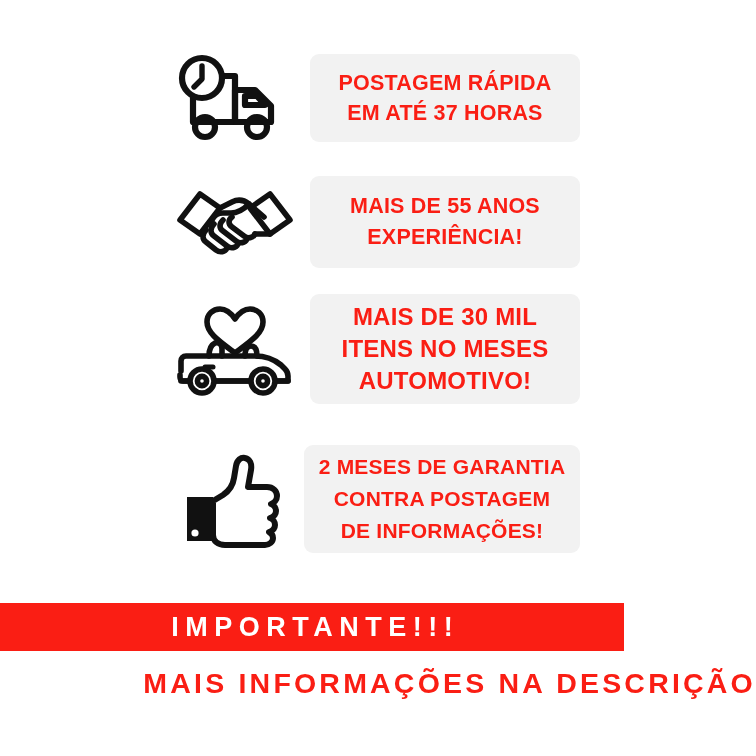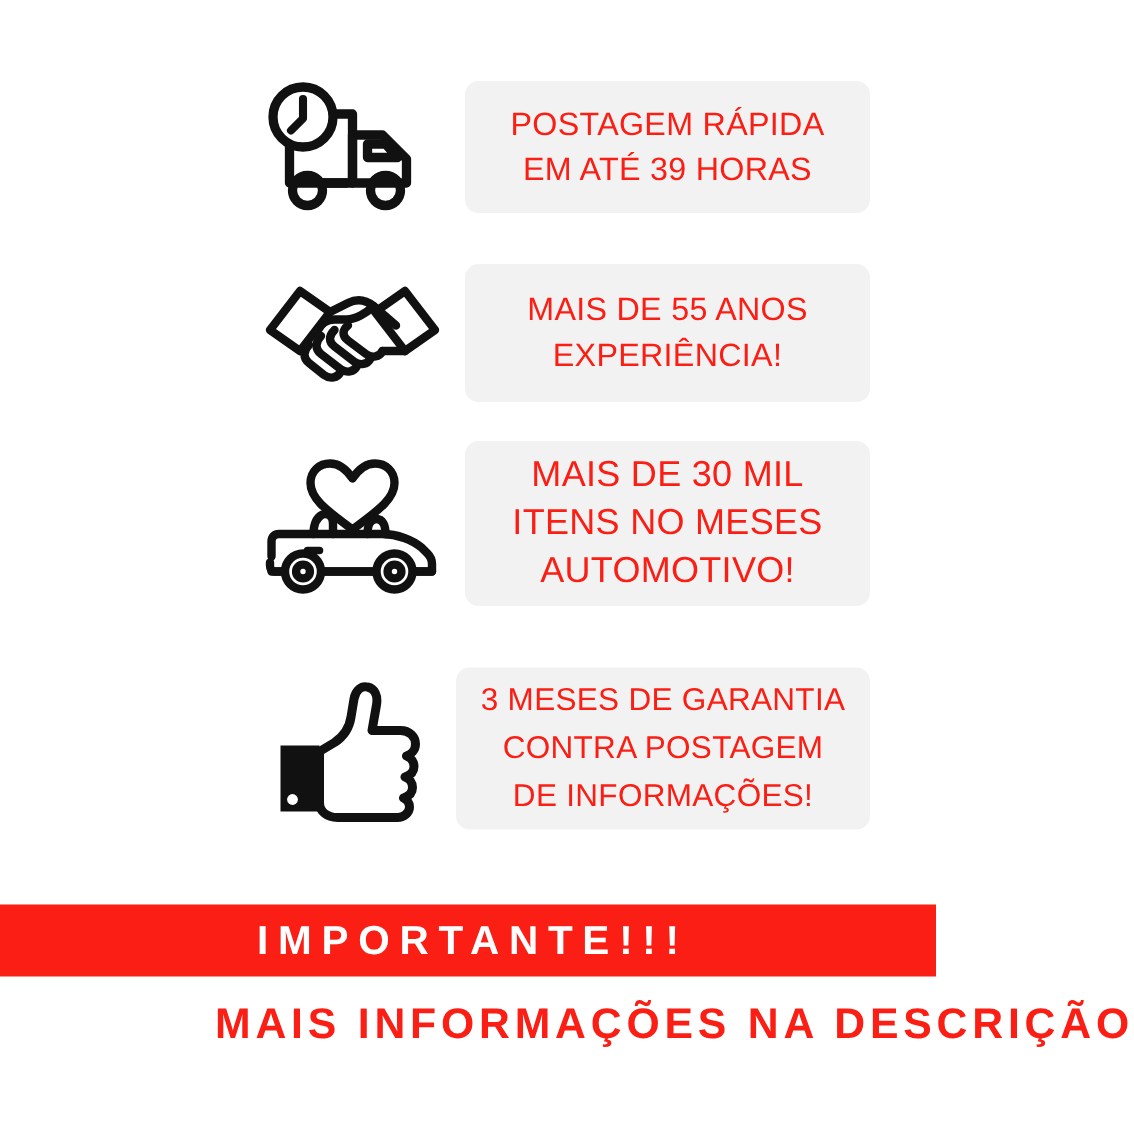--- a/index.html
+++ b/index.html
@@ -50,21 +50,21 @@
   }
 
   .icon-cell svg {
     display: block;
   }
 
   .text-box {
     background: #f2f2f2;
     border-radius: 9px;
     color: #fa1e14;
-    font-weight: normal;
+    font-weight: bold;
     text-align: center;
     display: flex;
     flex-direction: column;
     align-items: center;
     justify-content: center;
     box-sizing: border-box;
   }
 
   .text-box .line {
     display: block;
@@ -146,21 +146,21 @@
 
           <circle cx="34" cy="77" r="10"></circle>
           <circle cx="86" cy="77" r="10"></circle>
 
           <circle cx="31" cy="28" r="20" fill="#ffffff"></circle>
           <path d="M31 16 V29 L23 37" stroke-width="5.4"></path>
         </svg>
       </div>
       <div class="text-box">
         <span class="line">POSTAGEM RÁPIDA</span>
-        <span class="line">EM ATÉ 39 HORAS</span>
+        <span class="line">EM ATÉ 37 HORAS</span>
       </div>
     </div>
 
     <div class="feature-row" id="row-1">
       <div class="icon-cell">
         <svg width="130" height="92" viewBox="0 0 130 92" fill="none" stroke="#111111" stroke-width="5.6" stroke-linecap="round" stroke-linejoin="round">
 
           <path d="M10 44 L30 18 L50 32 L30 58 Z"></path>
 
           <path d="M120 44 L100 18 L80 32 L100 58 Z"></path>
@@ -222,21 +222,21 @@
           <circle cx="16" cy="84" r="3.6" fill="#ffffff" stroke="none"></circle>
 
           <path d="M34 52 L44 46 C50 42 54 36 55 29 L57 17 C58 11 62 8 66 9
                    C71 10 73 15 72 21 L69 38 L88 38 C94 38 98 42 98 47
                    C98 51 95 54 92 55 C95 56 97 59 97 62 C97 66 94 68 91 69
                    C94 70 96 73 96 76 C96 80 93 82 90 83 C92 84 94 86 94 89
                    C94 93 90 96 86 96 L46 96 C39 96 34 92 34 86 Z" fill="#ffffff"></path>
         </svg>
       </div>
       <div class="text-box">
-        <span class="line">3 MESES DE GARANTIA</span>
+        <span class="line">2 MESES DE GARANTIA</span>
         <span class="line">CONTRA POSTAGEM</span>
         <span class="line">DE INFORMAÇÕES!</span>
       </div>
     </div>
 
   </div>
 
   <div class="banner-bar">
     <span class="banner-title">IMPORTANTE!!!</span>
   </div>

